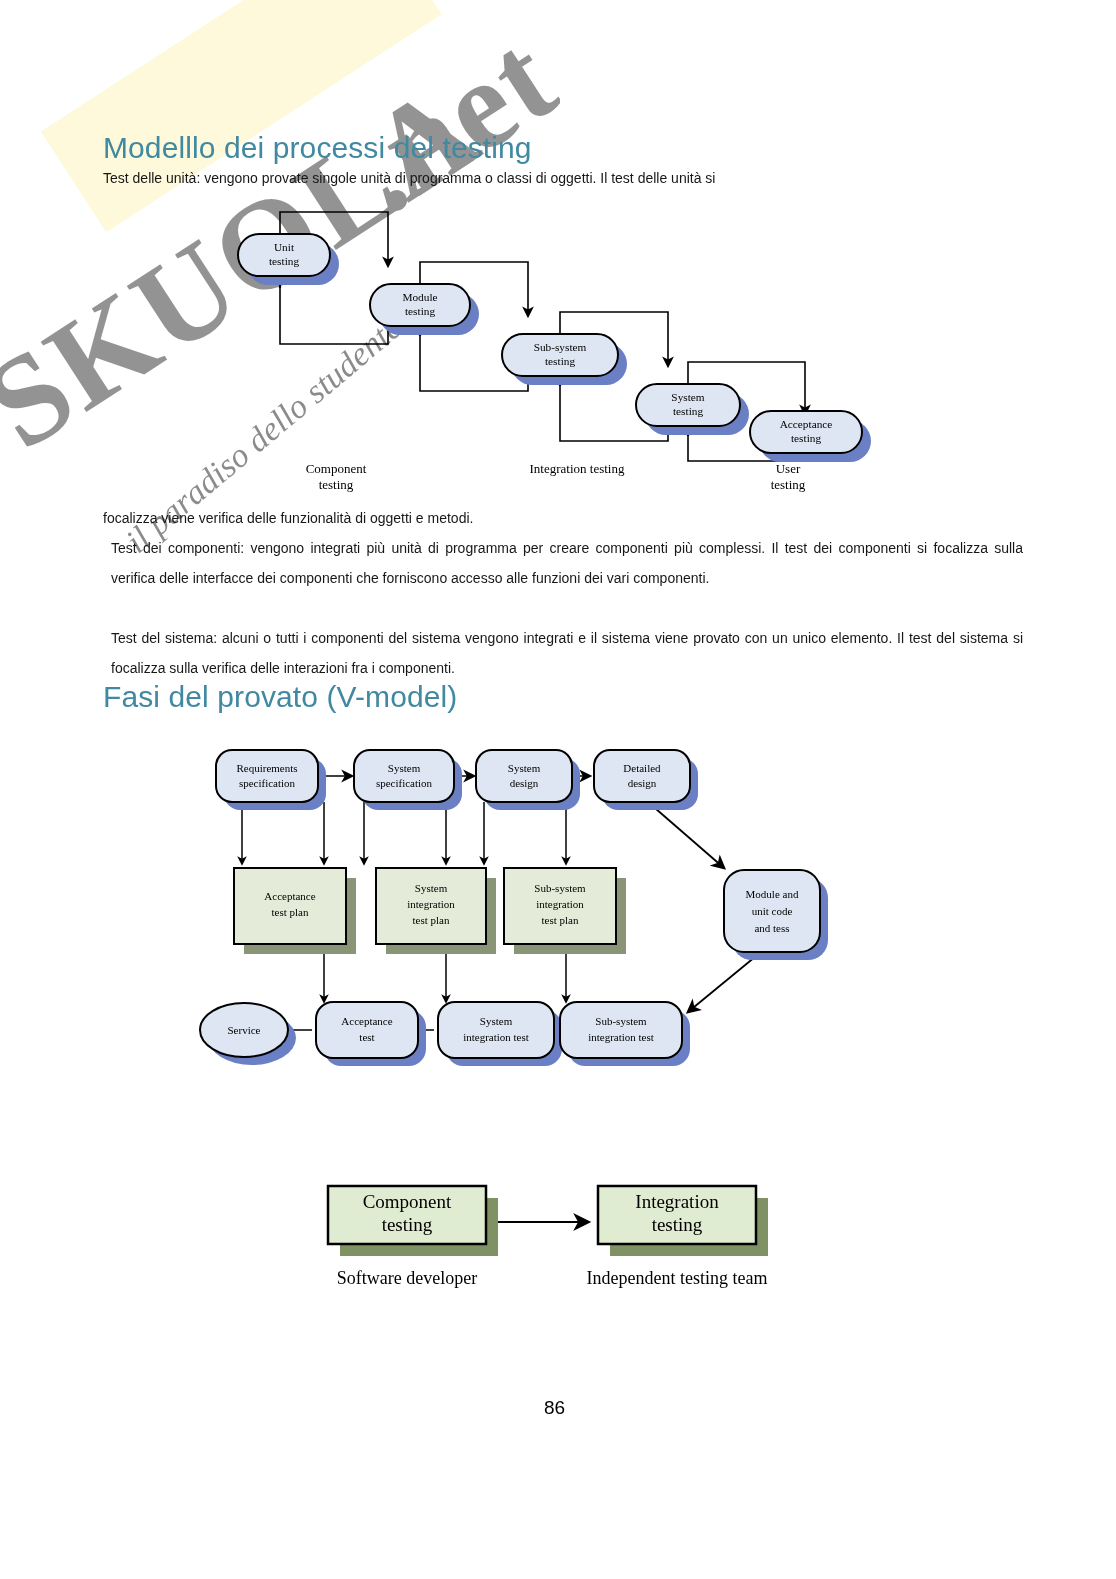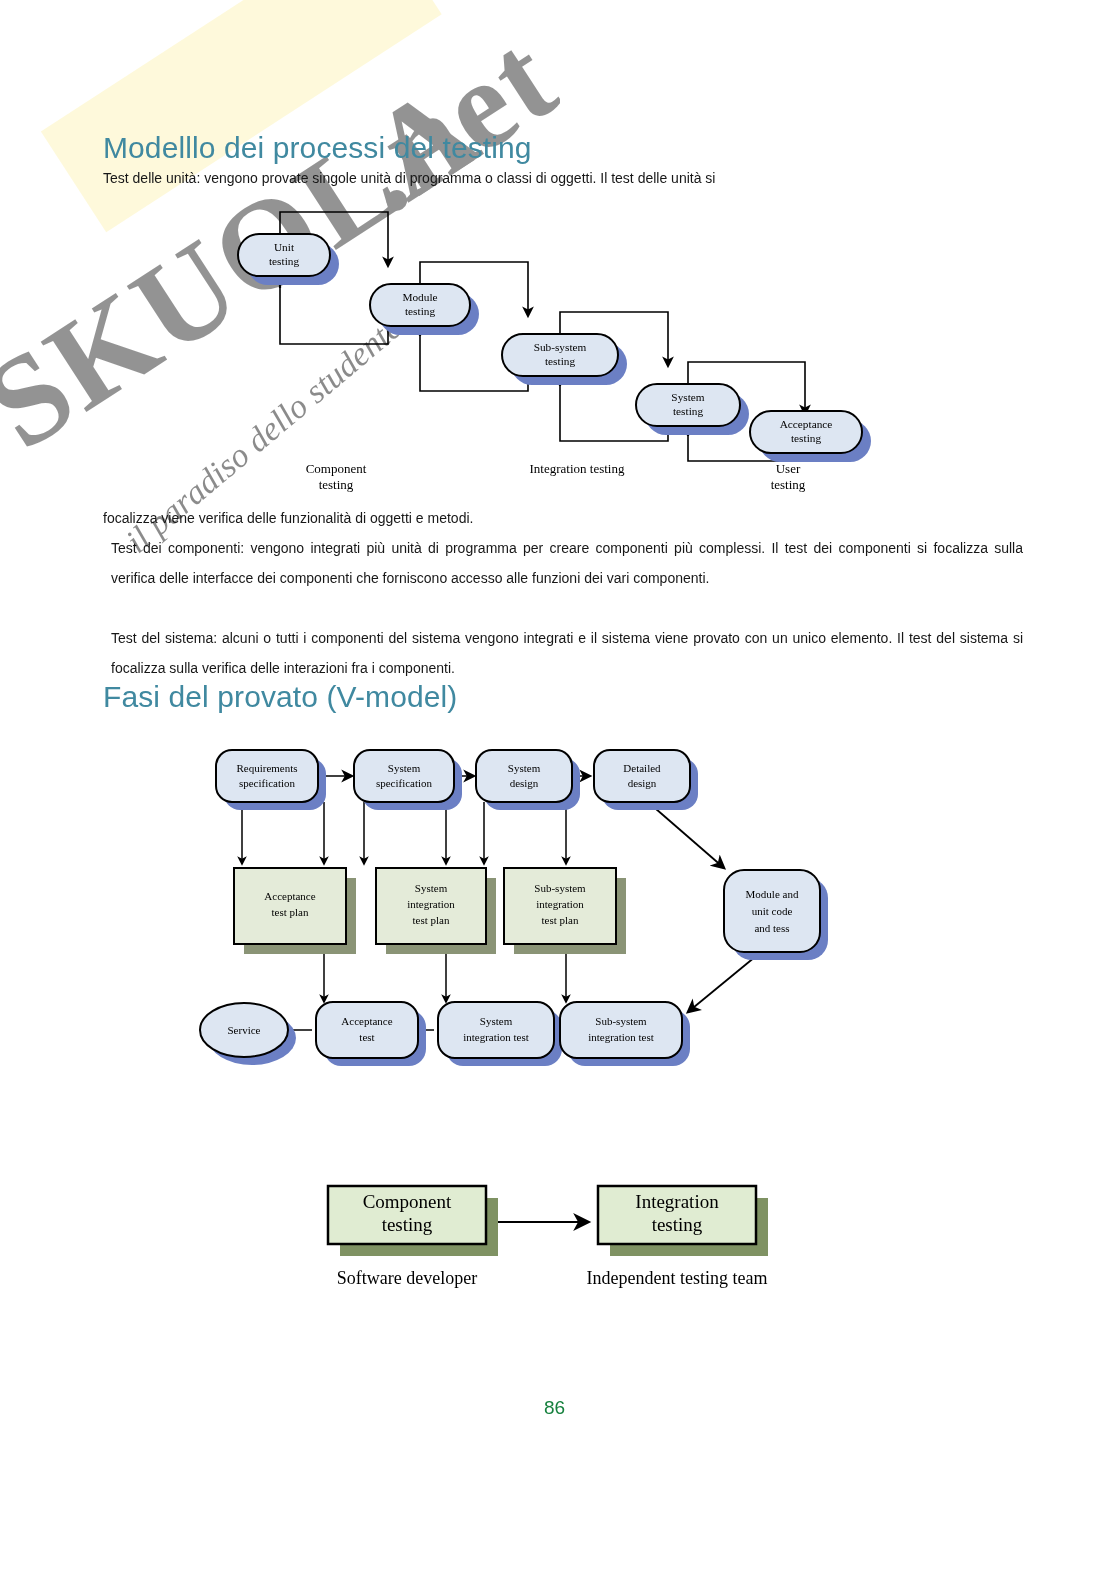--- a/index.html
+++ b/index.html
@@ -17,21 +17,21 @@
   .h2{
     position:absolute;color:#4089a0;font-size:30px;letter-spacing:.1px;
     font-family:"Liberation Sans", sans-serif;white-space:nowrap;
   }
   .para{
     position:absolute;color:#171717;font-size:14px;line-height:30px;
     font-family:"Liberation Sans", sans-serif;
   }
   .para.just{text-align:justify;text-align-last:left;margin-left:8px;}
   .pageno{
-    position:absolute;color:#15803d;font-size:19px;
+    position:absolute;color:#000000;font-size:19px;
     font-family:"Liberation Sans", sans-serif;
   }
 
   
   .diagram{position:absolute;text-align:center;}
   .diagram svg{display:block;overflow:visible;}
   text{font-family:"Liberation Serif", serif;fill:#000;}
   .nodeText{font-size:11.3px;}
   .capText{font-size:13px;}
   .vtext{font-size:11px;}

